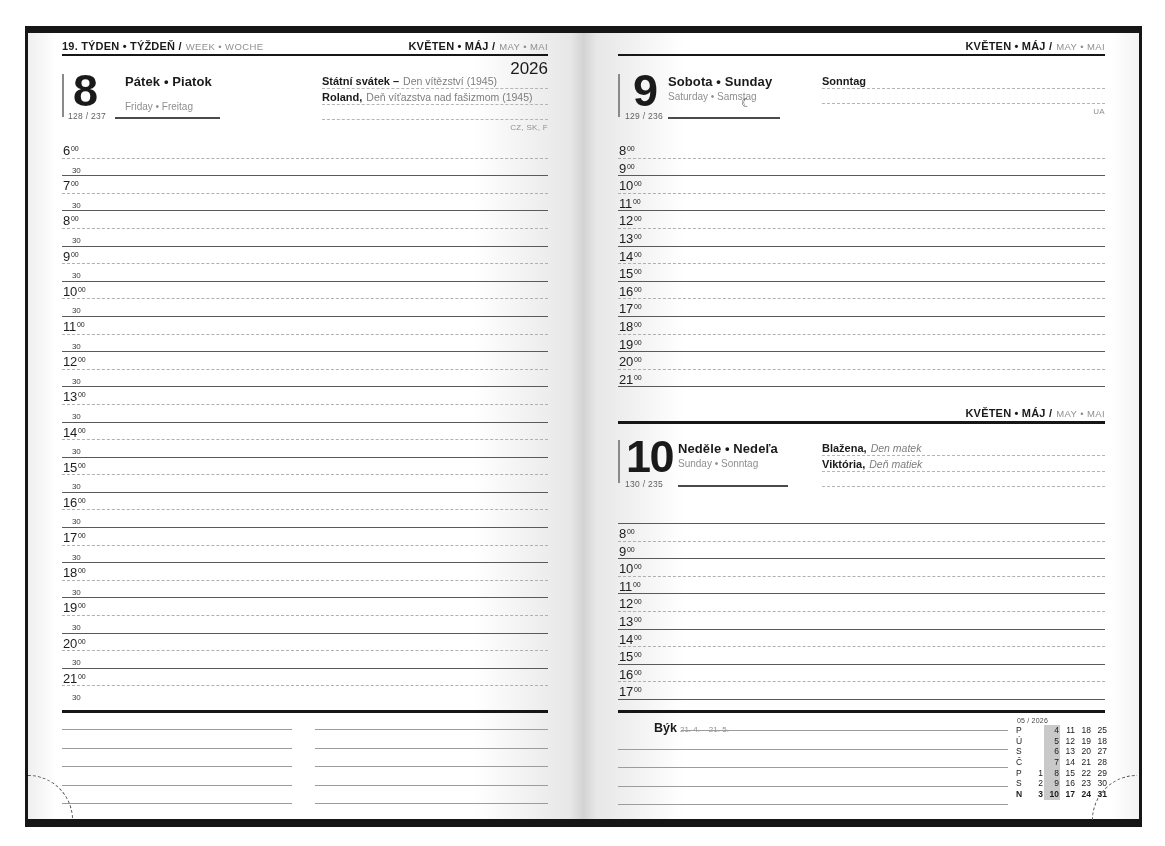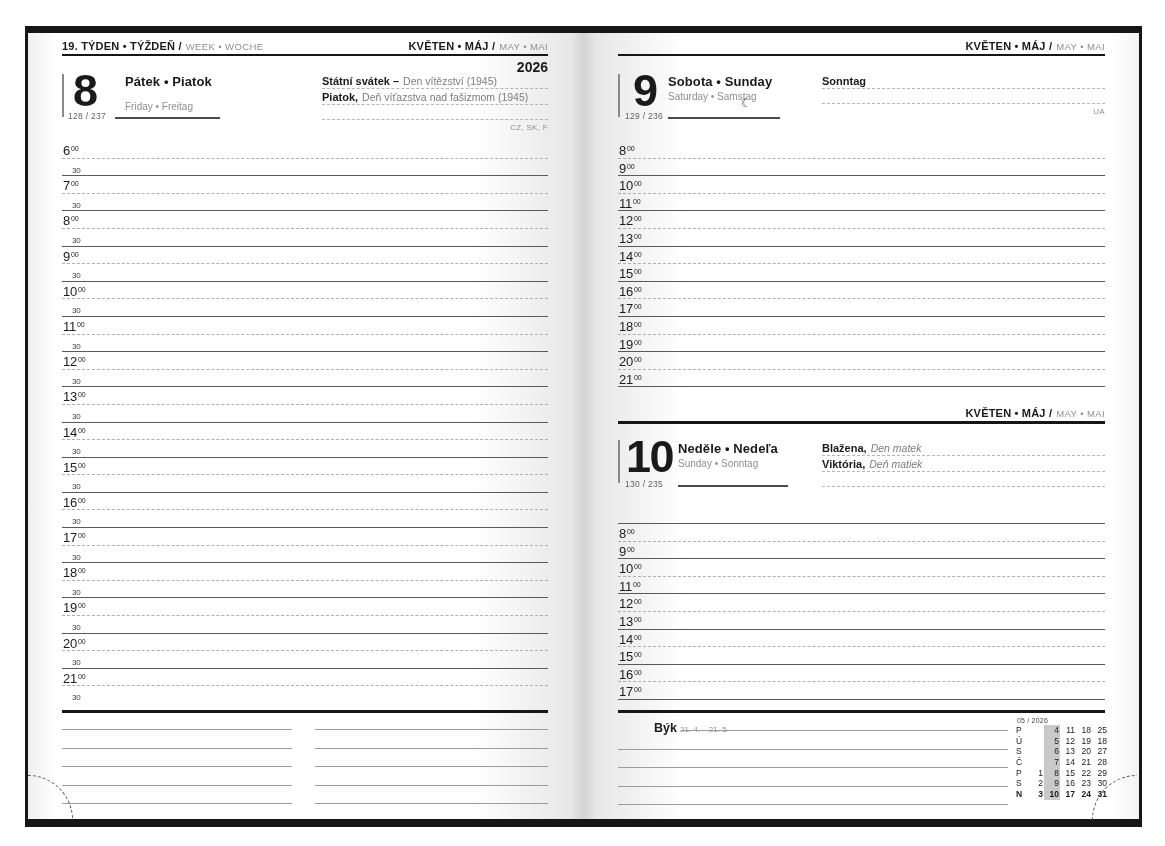--- a/index.html
+++ b/index.html
@@ -6,21 +6,21 @@
     font-family:"Liberation Sans","DejaVu Sans",sans-serif;color:#1a1a1a;}
   #stage{position:relative;width:1165px;height:728px;}
   #frame{position:absolute;left:25px;top:26px;width:1117px;height:801px;box-sizing:border-box;
     border:solid #161616;border-width:7px 3px 8px 3px;
     background:linear-gradient(90deg,#efefef 0%,#ffffff 2.5%,#ffffff 40%,#e7e7e7 48.8%,#d3d3d3 50%,#e7e7e7 51.2%,#ffffff 59%,#ffffff 97.5%,#f3f3f3 100%);}
   .thick{position:absolute;height:2.5px;background:#161616;}
   .hdr{position:absolute;font-size:11px;white-space:nowrap;}
   .hdr .b{font-weight:700;letter-spacing:.2px;}
   .hdr .lt{font-size:9.5px;color:#8f8f8f;margin-left:4px;letter-spacing:.4px;}
   .right-align{text-align:right;}
-  .year{position:absolute;font-size:14px;font-weight:700;}
+  .year{position:absolute;font-size:17px;font-weight:400;}
   .vbar{position:absolute;width:1.5px;background:#8a8a8a;}
   .bignum{position:absolute;font-size:45px;font-weight:700;line-height:42px;letter-spacing:-1.5px;}
   .doy{position:absolute;font-size:8.5px;color:#5f5f5f;letter-spacing:.3px;}
   .dayname{position:absolute;font-size:13px;font-weight:700;letter-spacing:.1px;white-space:nowrap;}
   .dayname-intl{position:absolute;font-size:10px;color:#8f8f8f;white-space:nowrap;}
   .sig{position:absolute;height:1.5px;background:#4a4a4a;}
   .moon{position:absolute;font-size:12px;color:#333;font-family:"DejaVu Sans",sans-serif;}
   .entries{position:absolute;}
   .e-row{box-sizing:border-box;border-bottom:1px dashed #b5b5b5;display:flex;align-items:flex-end;padding-bottom:1px;overflow:hidden;margin-left:32px;}
   .e-bold{font-weight:700;font-size:11px;white-space:nowrap;}
@@ -70,21 +70,21 @@
   <div class="dayname" style="left:125px;top:74px;">Pátek • Piatok</div>
   <div class="dayname-intl" style="left:125px;top:101px;">Friday • Freitag</div>
   <div class="sig" style="left:115px;top:117px;width:105px;"></div>
 
   <div class="entries" style="left:290px;top:74px;width:258px;">
     <div class="e-row" style="height:15px;">
       <span class="e-bold">Státní svátek –</span>
       <span class="e-rest">Den vítězství (1945)</span>
     </div>
     <div class="e-row" style="height:16px;">
-      <span class="e-bold">Piatok,</span>
+      <span class="e-bold">Roland,</span>
       <span class="e-rest">Deň víťazstva nad fašizmom (1945)</span>
     </div>
     <div class="e-row" style="height:15px;"></div>
     <div class="codes">CZ, SK, F</div>
   </div>
 
   <div class="grid" id="grid-left" style="left:62px;top:141px;width:486px;">
       <div class="hrow dash"><span class="hlab">6<span class="sup">00</span></span></div>
       <div class="hrow solid half"><span class="hlab">30</span></div>
       <div class="hrow dash"><span class="hlab">7<span class="sup">00</span></span></div>

